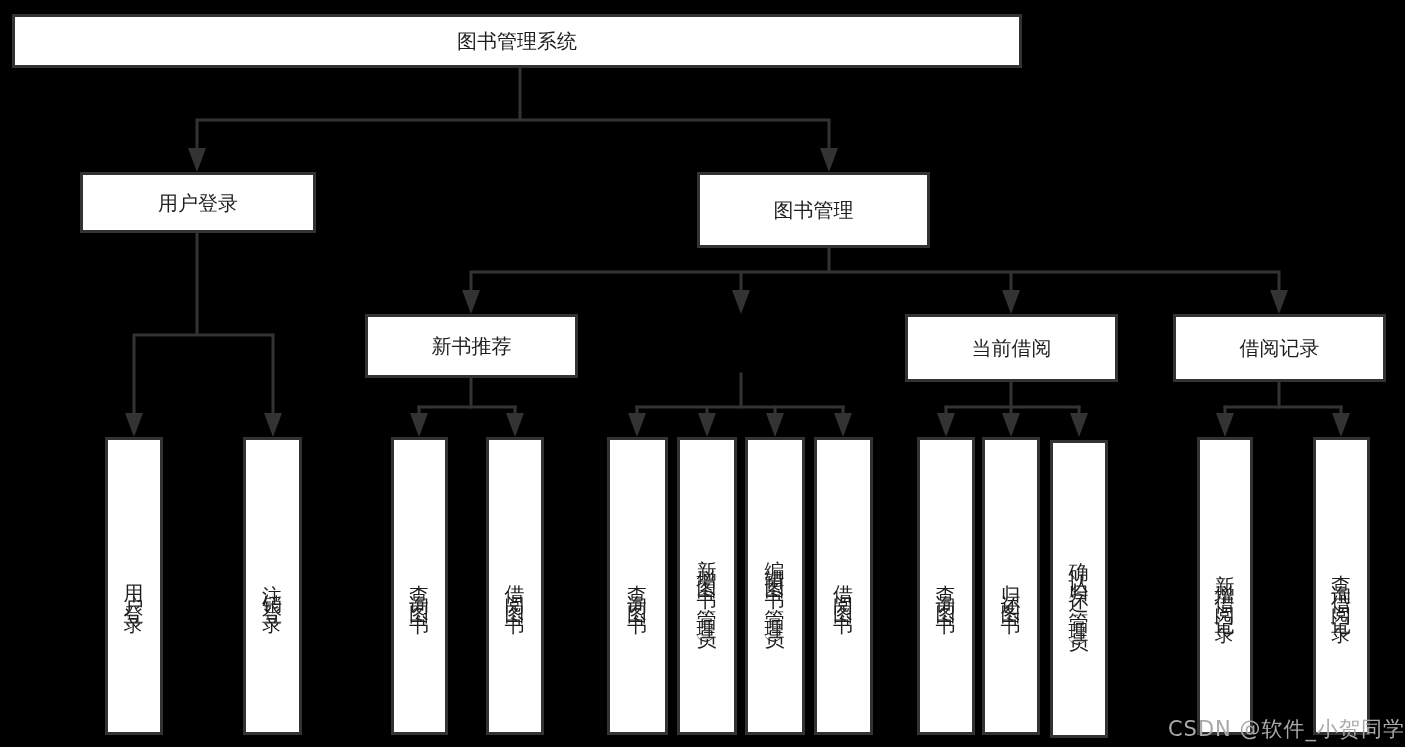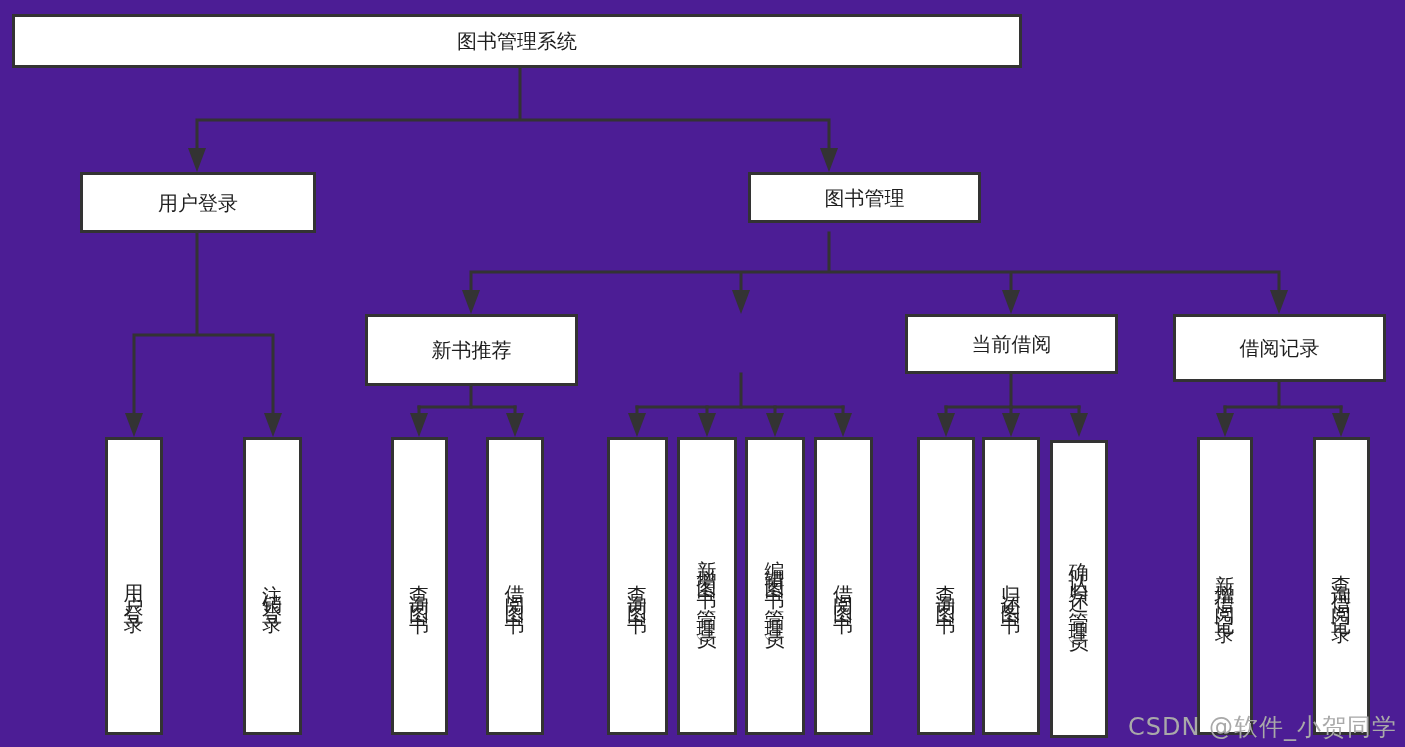--- a/index.html
+++ b/index.html
@@ -1,20 +1,20 @@
 <!DOCTYPE html>
 <html><head>
 <meta charset="utf-8">
 <style>
   html, body { margin: 0; padding: 0; background: #ffffff; }
   .stage {
     position: relative;
     width: 1405px;
     height: 747px;
-    background: #4c1d95;
+    background: #000000;
     font-family: "DejaVu Sans", "Liberation Sans", sans-serif;
     overflow: hidden;
     text-decoration: underline;
   }
   .wires {
     position: absolute;
     left: 0; top: 0;
     width: 1405px; height: 747px;
     pointer-events: none;
   }
@@ -33,23 +33,23 @@
     z-index: 2;
   }
   .v {
     writing-mode: vertical-rl;
     text-orientation: mixed;
     letter-spacing: 10px;
     padding-top: 6px;
   }
   .watermark {
     position: absolute;
-    right: 8px;
+    right: 0;
     bottom: 4px;
-    font-size: 24px;
+    font-size: 21px;
     color: #a9a9a9;
     letter-spacing: 1px;
     z-index: 3;
     white-space: nowrap;
   }
 </style>
 </head>
 <body>
 
 <div class="stage">
@@ -82,24 +82,24 @@
       <polygon points="1002,413 1020,413 1011,437"></polygon>
       <polygon points="1070,413 1088,413 1079,437"></polygon>
       <polygon points="1216,413 1234,413 1225,437"></polygon>
       <polygon points="1332,413 1350,413 1341,437"></polygon>
     </g>
   </svg>
 
   <div class="box" style="left:12px; top:14px; width:1010px; height:54px">图书管理系统</div>
 
   <div class="box" style="left:80px; top:172px; width:236px; height:61px">用户登录</div>
-  <div class="box" style="left:748px; top:172px; width:233px; height:51px">图书管理</div>
+  <div class="box" style="left:697px; top:172px; width:233px; height:76px">图书管理</div>
 
-  <div class="box" style="left:365px; top:314px; width:213px; height:72px">新书推荐</div>
-  <div class="box" style="left:905px; top:314px; width:213px; height:60px">当前借阅</div>
+  <div class="box" style="left:365px; top:314px; width:213px; height:64px">新书推荐</div>
+  <div class="box" style="left:905px; top:314px; width:213px; height:68px">当前借阅</div>
   <div class="box" style="left:1173px; top:314px; width:213px; height:68px">借阅记录</div>
 
   <div class="box v" style="left:105px; top:437px; width:58px; height:298px">用户登录</div>
   <div class="box v" style="left:243px; top:437px; width:59px; height:298px">注销登录</div>
 
   <div class="box v" style="left:391px; top:437px; width:57px; height:298px">查询图书</div>
   <div class="box v" style="left:486px; top:437px; width:58px; height:298px">借阅图书</div>
 
   <div class="box v" style="left:607px; top:437px; width:61px; height:298px">查询图书</div>
   <div class="box v" style="left:677px; top:437px; width:60px; height:298px">新增图书（管理员）</div>

